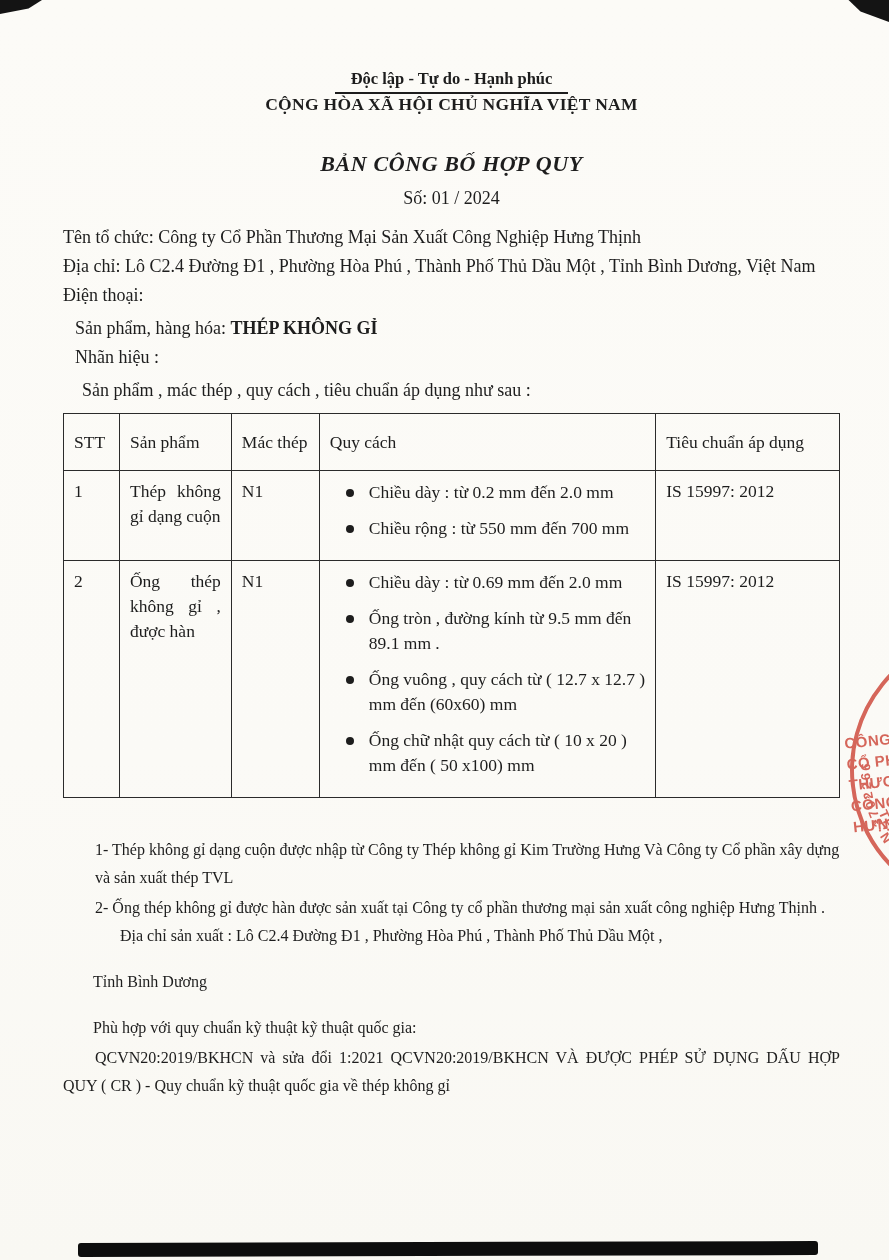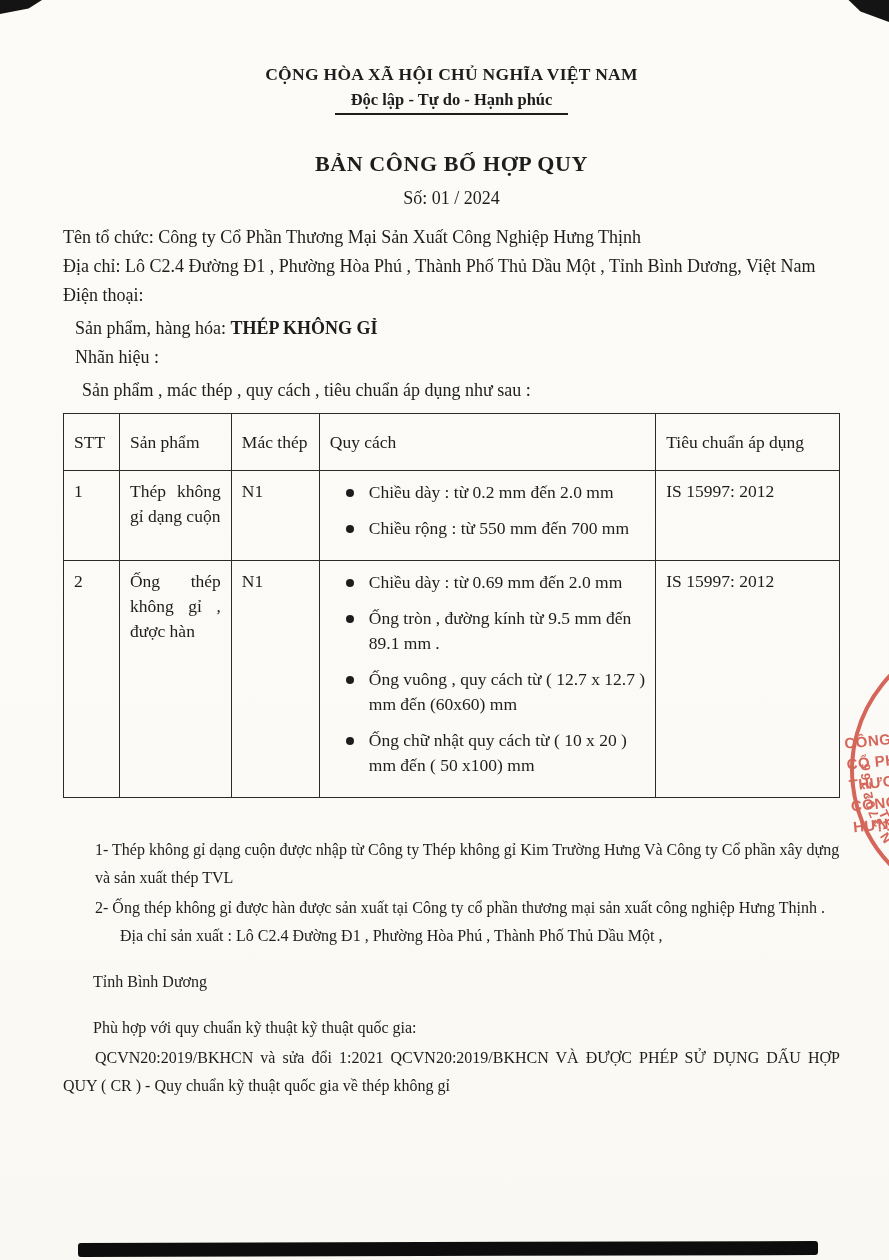--- a/index.html
+++ b/index.html
@@ -7,21 +7,21 @@
     position:relative;width:889px;height:1260px;margin:0 auto;
     background:linear-gradient(180deg,#fcfbf7 0%,#fbfaf6 60%,#f9f8f3 100%);
     overflow:hidden;color:#1d1d1d;
     font-family:"Liberation Serif","DejaVu Serif",serif;
   }
   .content{position:absolute;left:63px;top:64px;width:777px;}
   .center{text-align:center;}
   .nat1{font-size:17.5px;font-weight:bold;letter-spacing:.3px;}
   .nat2-wrap{margin-top:5px;}
   .nat2{display:inline-block;font-size:16.5px;font-weight:bold;border-bottom:2px solid #1d1d1d;padding:0 16px 3px;}
-  .doc-title{margin-top:36px;font-size:22px;font-weight:bold;letter-spacing:.6px;}
+  .doc-title{margin-top:36px;font-size:22px;font-weight:bold;letter-spacing:.6px;font-style:italic;}
   .doc-no{margin-top:11px;font-size:18px;}
   .para{font-size:18px;line-height:29px;}
   .mt14{margin-top:14px;}
   .mt4{margin-top:4px;}
   .indent1{padding-left:12px;}
   .indent2{padding-left:19px;}
   .b{font-weight:bold;}
 
   .spec-table{width:100%;border-collapse:collapse;margin-top:8px;font-size:17.5px;}
   .spec-table th,.spec-table td{
@@ -56,24 +56,24 @@
 </head>
 <body>
 
 <div class="page">
 
   <div class="corner-tl"></div>
   <div class="corner-tr"></div>
 
   <div class="content">
 
-    <div class="center nat1">CỘNG HÒA XÃ HỘI CHỦ NGHĨA VIỆT NAM</div>
     <div class="center nat2-wrap">
       <span class="nat2">Độc lập - Tự do - Hạnh phúc</span>
     </div>
+    <div class="center nat1">CỘNG HÒA XÃ HỘI CHỦ NGHĨA VIỆT NAM</div>
 
     <div class="center doc-title">BẢN CÔNG BỐ HỢP QUY</div>
     <div class="center doc-no">Số: 01 / 2024</div>
 
     <div class="para mt14">Tên tổ chức: Công ty Cổ Phần Thương Mại Sản Xuất Công Nghiệp Hưng Thịnh</div>
     <div class="para">Địa chỉ: Lô C2.4 Đường Đ1 , Phường Hòa Phú , Thành Phố Thủ Dầu Một , Tỉnh Bình Dương, Việt Nam</div>
     <div class="para">Điện thoại:</div>
 
     <div class="para mt4 indent1">
       <span>Sản phẩm, hàng hóa: </span><span class="b">THÉP KHÔNG GỈ</span>

